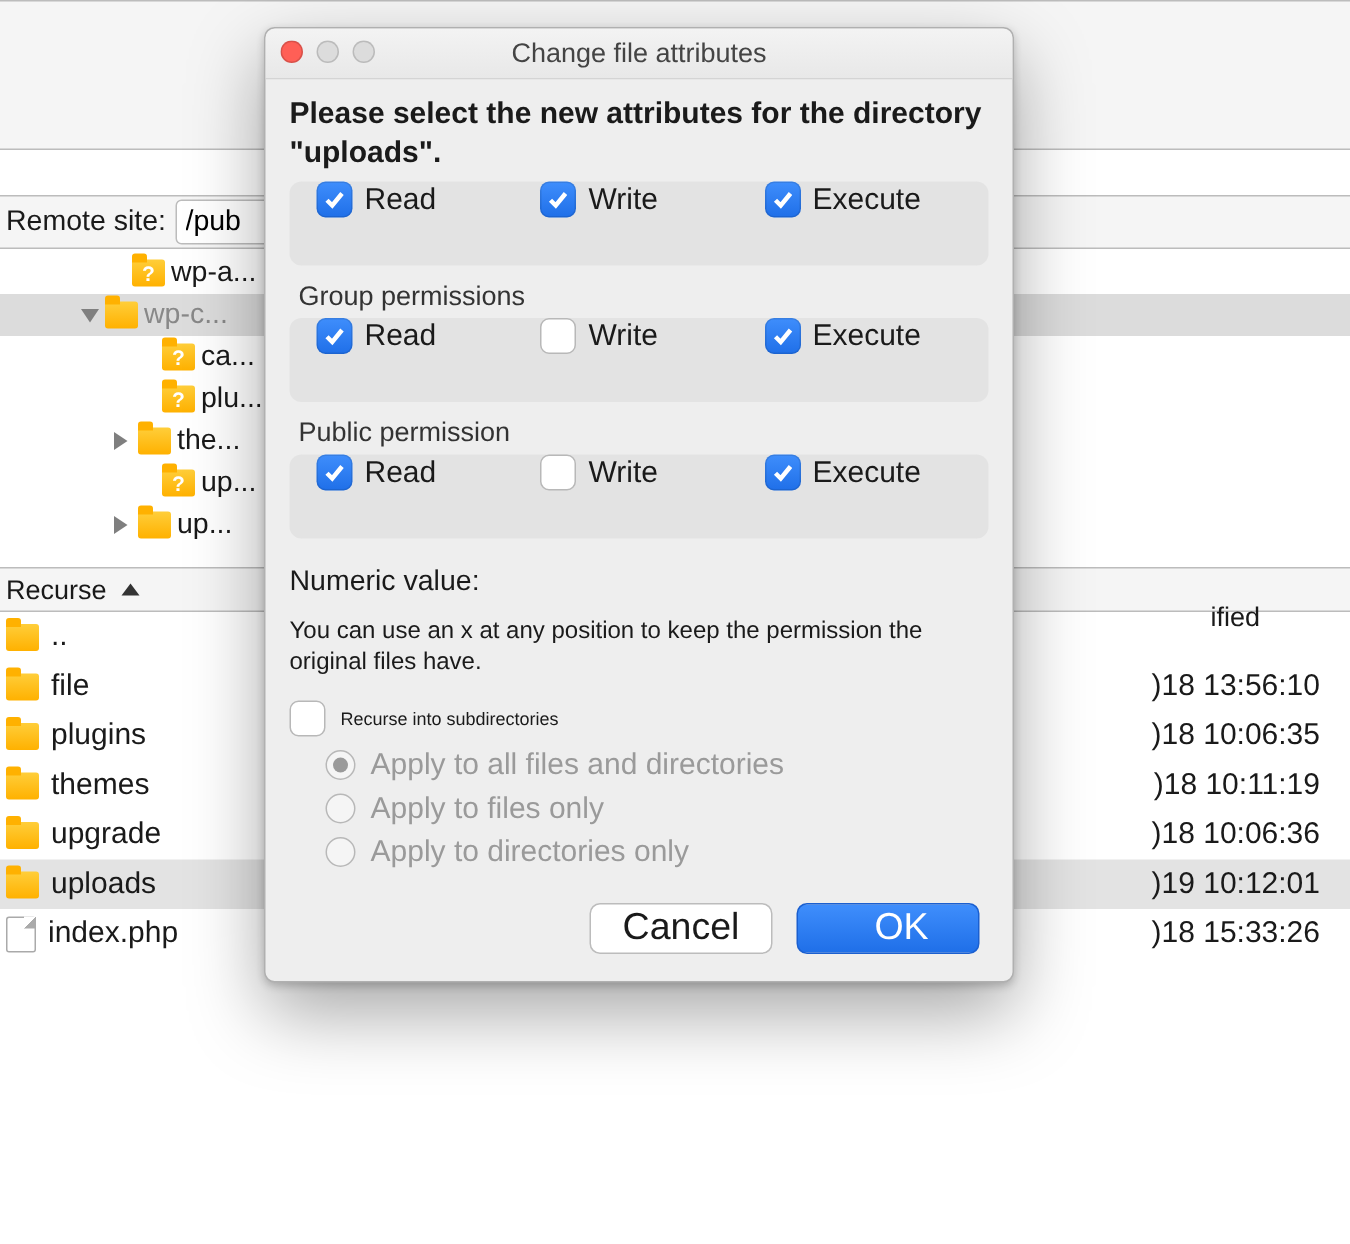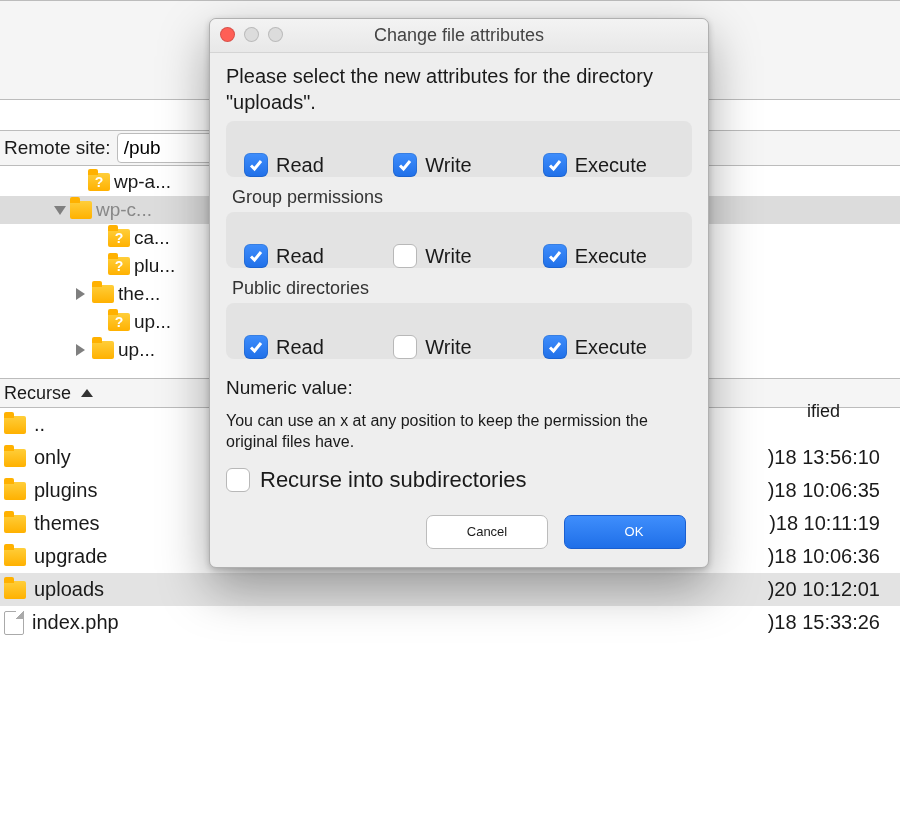--- a/index.html
+++ b/index.html
@@ -102,66 +102,65 @@
     background:linear-gradient(135deg,#fff 48%,#aaa 50%);
   }
   .file-row .ts { position:absolute; right:20px; }
 
   
   .dialog {
     position:absolute; left:176px; top:18px; width:500px;
     background:#eeeeee; border:1px solid #b0b0b0; border-radius:7px;
     box-shadow: 0 20px 50px rgba(0,0,0,.35), 0 2px 6px rgba(0,0,0,.2);
     padding-bottom:18px;
-    margin-left:33px;
   }
   .titlebar{
     height:34px; display:flex; align-items:center; position:relative;
     border-bottom:1px solid #d4d4d4;
     border-radius:7px 7px 0 0;
     background:linear-gradient(#f3f3f3,#e8e8e8);
   }
   .traffic { position:absolute; left:10px; top:8px; display:flex; gap:9px;}
   .tl { width:15px;height:15px;border-radius:50%; border:1px solid rgba(0,0,0,.15);}
   .tl.red{background:#ff5f56;} .tl.gray{background:#dcdcdc;}
   .titlebar .title{ margin:0 auto; font-size:18px; color:#444;}
   .dlg-body{ padding:10px 16px 0 16px; }
-  .instr{ font-size:20px; line-height:1.3; margin-bottom:6px;}
+  .instr{ font-size:20px; line-height:1.3; margin-bottom:6px;font-weight:bold;}
   .grp-label{ font-size:18px; color:#333; margin-top:10px; margin-left:6px;}
   .perm-box{
     background:#e3e3e3; border-radius:8px; margin-top:4px;
-    height:56px; display:flex; align-items:flex-end;
+    height:56px; display:flex; align-items:flex-start;
     padding-left:18px; gap:0;
   }
   .perm-item{ display:flex; align-items:center; gap:8px; width:150px; font-size:20px;}
   .cb{
     width:24px;height:24px;border-radius:6px;display:flex;align-items:center;justify-content:center;
     flex:0 0 24px;
   }
   .cb.checked{ background:linear-gradient(#3f8efc,#1f6fe8); box-shadow:inset 0 0 0 1px rgba(0,0,0,.1);}
   .cb.unchecked{ background:#fff; border:1px solid #b8b8b8;}
   .cb svg{ width:16px;height:16px; stroke:#fff; stroke-width:3; fill:none;}
   .numrow{ display:flex; align-items:center; gap:8px; margin-top:18px;}
   .numrow input{
     width:150px; height:34px; font-size:20px; padding:0 8px;
     border:1px solid #b8b8b8; border-radius:4px;
     box-shadow: 0 0 0 3px #a7c7f2; outline:none;
   }
   .hint{ font-size:16px; margin-top:12px; line-height:1.3;}
-  .recurse-row{ display:flex; align-items:center; gap:10px; margin-top:14px; font-size:22px;}
+  .recurse-row{ display:flex; align-items:center; gap:10px; margin-top:14px; font-size:12px;}
   .radio-block{ margin-left:24px; margin-top:8px; color:#9a9a9a; font-size:20px;}
   .radio-row{ display:flex; align-items:center; gap:10px; margin-top:6px;}
   .radio{
     width:20px;height:20px;border-radius:50%;border:1px solid #b8b8b8;background:#f5f5f5;
     display:flex;align-items:center;justify-content:center;flex:0 0 20px;
   }
   .radio.sel::after{content:"";width:10px;height:10px;border-radius:50%;background:#9a9a9a;}
   .btnrow{ display:flex; justify-content:flex-end; gap:16px; margin-top:22px; padding-right:6px;}
   .btn{
-    min-width:122px;height:34px;border-radius:7px;font-size:13px;
+    min-width:122px;height:34px;border-radius:7px;font-size:25px;
     display:flex;align-items:center;justify-content:center;
   }
   .btn.cancel{ background:#fff; border:1px solid #bcbcbc;}
   .btn.ok{ background:linear-gradient(#3f8efc,#1f6fe8); color:#fff; border:1px solid #1a5fd0;padding-left:18px;}
 </style>
 </head>
 <body>
 
 <div class="bg">
   <div class="top-gray"></div>
@@ -224,42 +223,42 @@
   </div>
 
   <div class="file-list" id="filelist">
       <div class="file-row">
         <div class="folder-icon"></div>
         <span>..</span>
         <span class="ts"></span>
       </div>
       <div class="file-row">
         <div class="folder-icon"></div>
-        <span>only</span>
+        <span>file</span>
         <span class="ts">)18 13:56:10</span>
       </div>
       <div class="file-row">
         <div class="folder-icon"></div>
         <span>plugins</span>
         <span class="ts">)18 10:06:35</span>
       </div>
       <div class="file-row">
         <div class="folder-icon"></div>
         <span>themes</span>
         <span class="ts">)18 10:11:19</span>
       </div>
       <div class="file-row">
         <div class="folder-icon"></div>
         <span>upgrade</span>
         <span class="ts">)18 10:06:36</span>
       </div>
       <div class="file-row sel">
         <div class="folder-icon"></div>
         <span>uploads</span>
-        <span class="ts">)20 10:12:01</span>
+        <span class="ts">)19 10:12:01</span>
       </div>
       <div class="file-row">
         <div class="file-icon"></div>
         <span>index.php</span>
         <span class="ts">)18 15:33:26</span>
       </div>
     </div>
 </div>
 
 <div class="dialog">
@@ -319,21 +318,21 @@
       <div class="perm-item">
         <div class="cb checked">
             <svg viewBox="0 0 16 16">
               <polyline points="3 8.5 6.5 12 13 4"></polyline>
             </svg>
           </div>
         <span>Execute</span>
       </div>
     </div>
 
-    <div class="grp-label">Public directories</div>
+    <div class="grp-label">Public permission</div>
     <div class="perm-box">
       <div class="perm-item">
         <div class="cb checked">
             <svg viewBox="0 0 16 16">
               <polyline points="3 8.5 6.5 12 13 4"></polyline>
             </svg>
           </div>
         <span>Read</span>
       </div>
       <div class="perm-item">
@@ -354,19 +353,33 @@
       <span>Numeric value:</span>
     </div>
 
     <div class="hint">You can use an x at any position to keep the permission the original files have.</div>
 
     <div class="recurse-row">
       <div class="cb unchecked"></div>
       <span>Recurse into subdirectories</span>
     </div>
 
+    <div class="radio-block">
+      <div class="radio-row">
+        <div class="radio sel"></div>
+        <span>Apply to all files and directories</span>
+      </div>
+      <div class="radio-row">
+        <div class="radio"></div>
+        <span>Apply to files only</span>
+      </div>
+      <div class="radio-row">
+        <div class="radio"></div>
+        <span>Apply to directories only</span>
+      </div>
+    </div>
 
     <div class="btnrow">
       <div class="btn cancel">Cancel</div>
       <div class="btn ok">OK</div>
     </div>
   </div>
 </div>
 
 </body></html>

